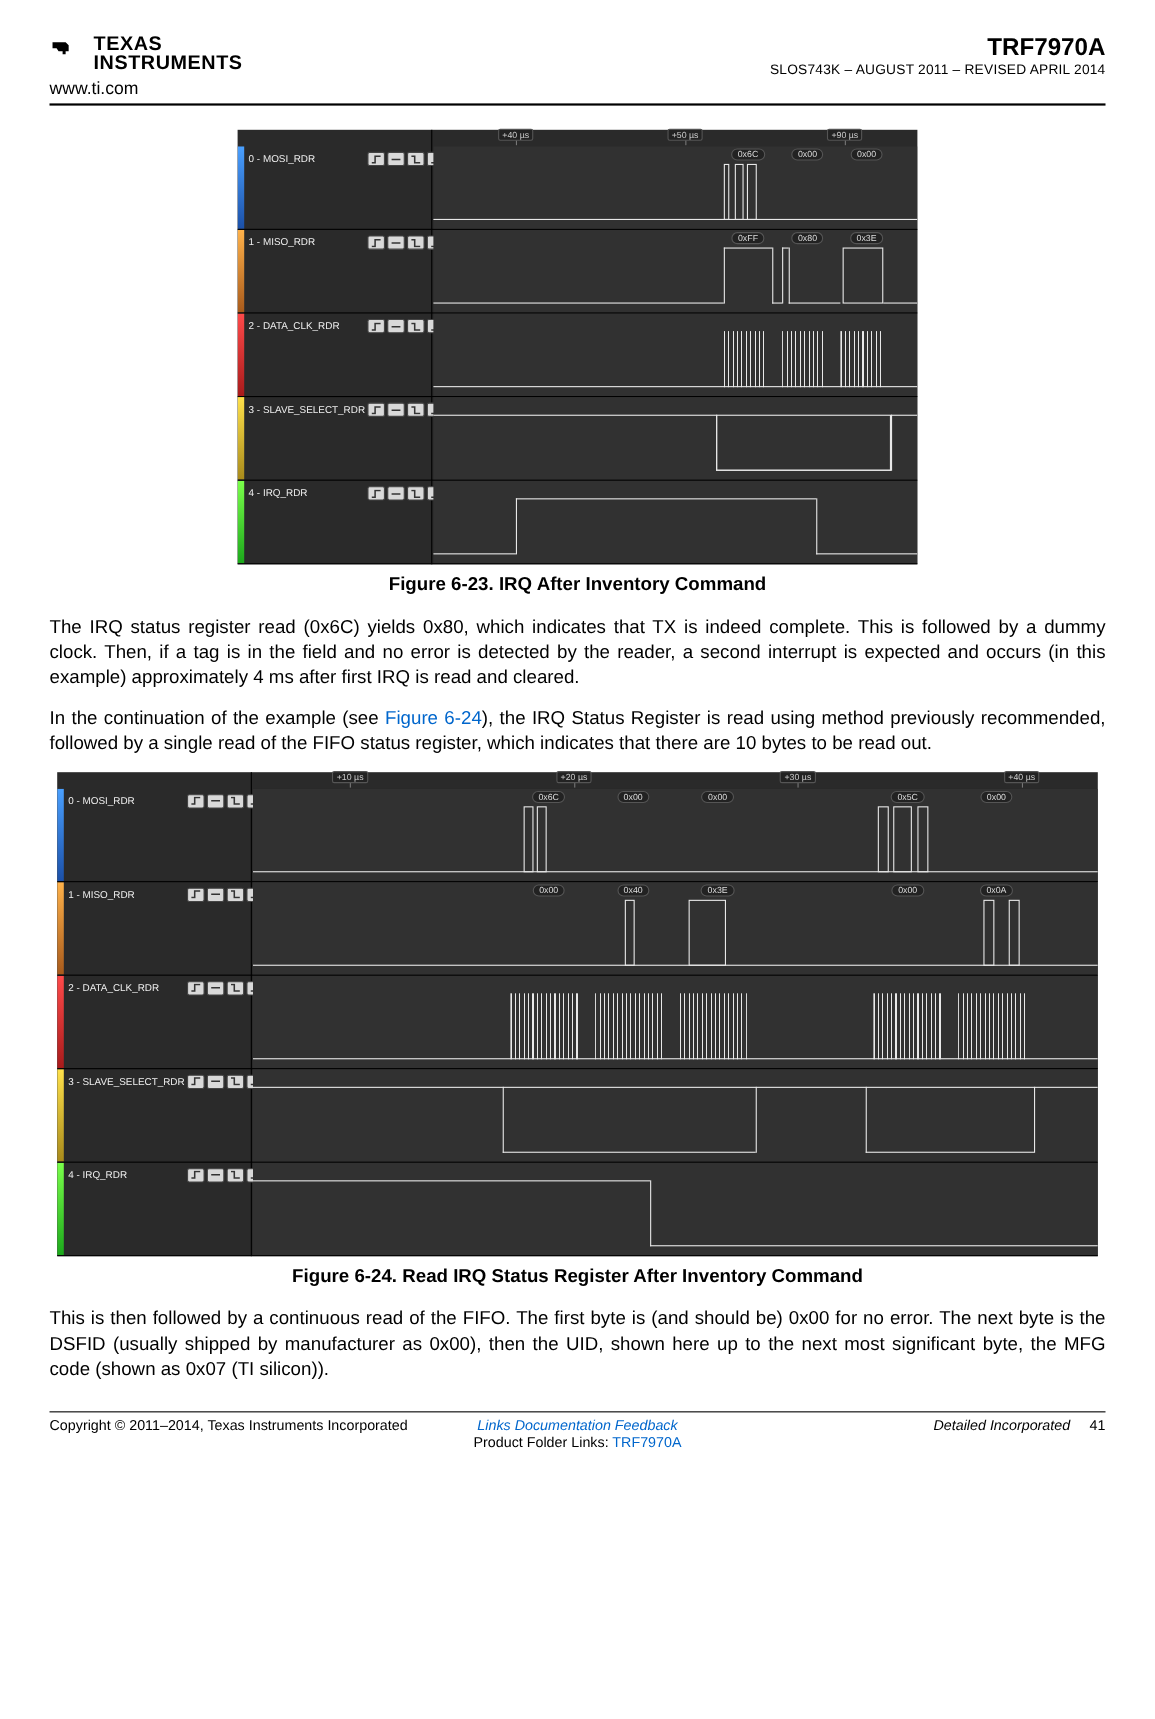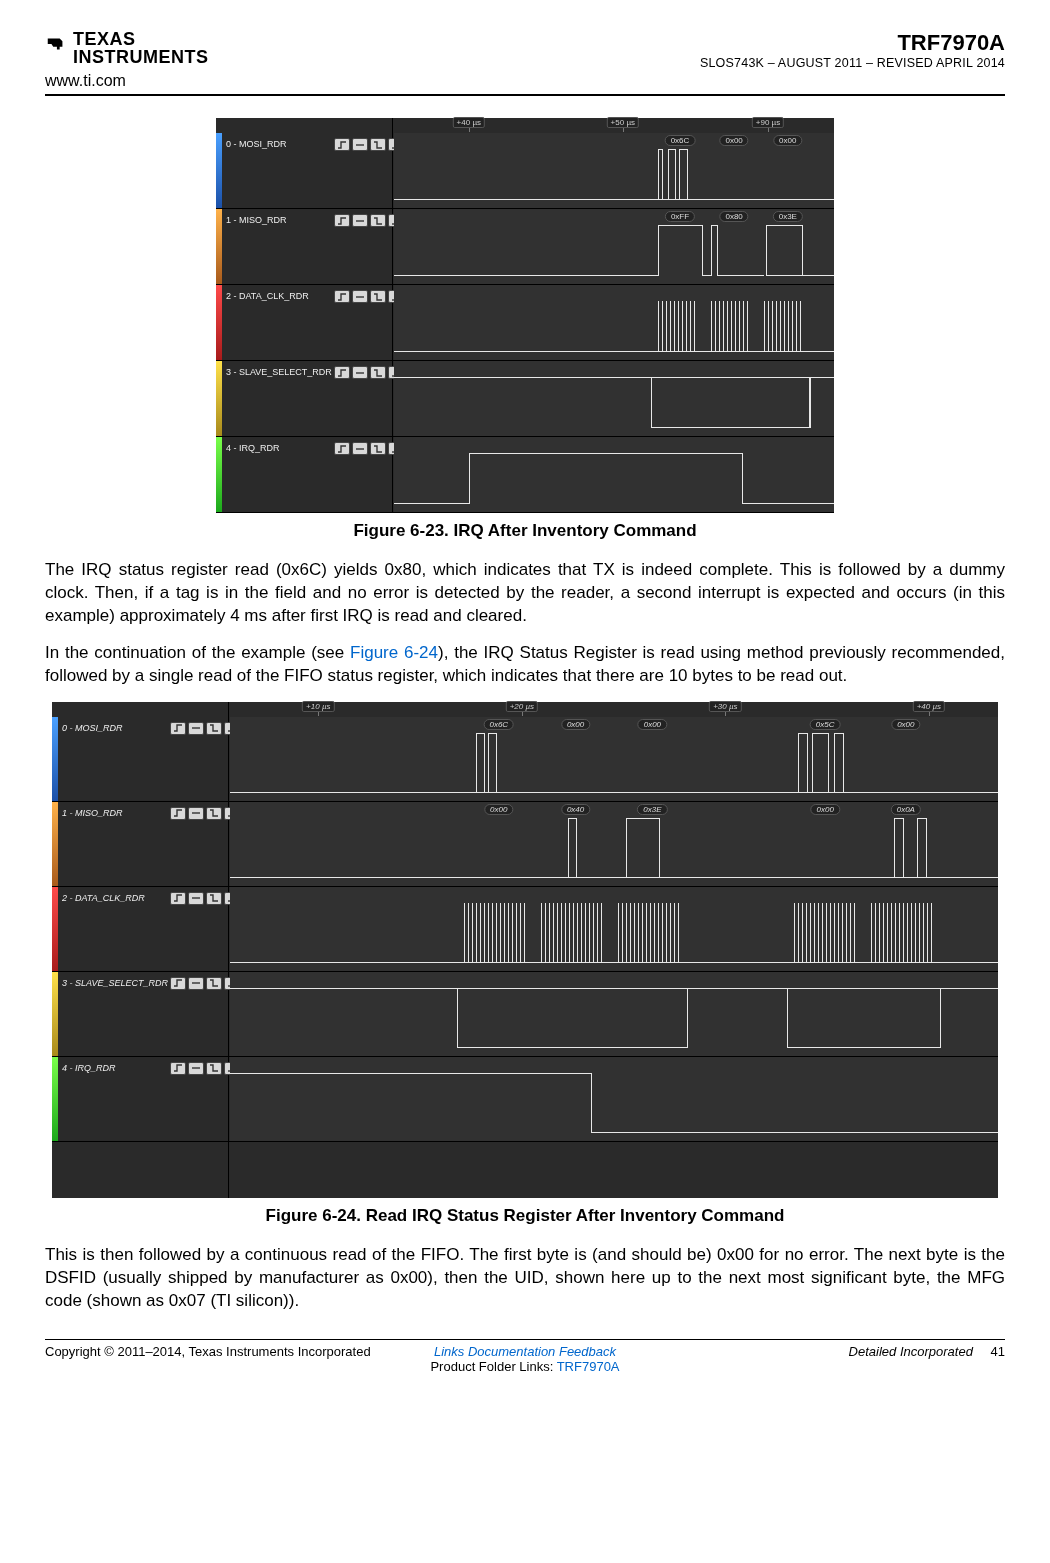--- a/index.html
+++ b/index.html
@@ -15,21 +15,21 @@
     box-sizing: border-box;
   }
   .header-row {
     display: flex;
     justify-content: space-between;
     align-items: flex-start;
     border-bottom: 2px solid #000;
     padding-bottom: 4px;
     margin-bottom: 22px;
   }
-  .logo-block { display: flex; align-items: flex-start; gap: 6px; }
+  .logo-block { display: flex; align-items: flex-start; gap: 18px; }
   .ti-chip {
     width: 22px; height: 22px; position: relative; margin-top: 2px;
   }
   .ti-chip svg { width: 22px; height: 22px; }
   .ti-text { line-height: 1; }
   .ti-text .t1 { font-weight: 700; font-size: 18px; letter-spacing: 0.5px; }
   .ti-text .t2 { font-weight: 700; font-size: 18px; letter-spacing: 0.5px; }
   .hdr-right { text-align: right; }
   .hdr-right .part { font-weight: 700; font-size: 22px; }
   .hdr-right .rev  { font-size: 12.5px; letter-spacing: 0.2px; }
@@ -374,21 +374,21 @@
       </div>
     <div class="fig-caption">Figure 6-23. IRQ After Inventory Command</div>
   </div>
 
   <p class="body-text">The IRQ status register read (0x6C) yields 0x80, which indicates that TX is indeed complete. This is followed by a dummy clock. Then, if a tag is in the field and no error is detected by the reader, a second interrupt is expected and occurs (in this example) approximately 4 ms after first IRQ is read and cleared.</p>
   <p class="body-text">
     <span>In the continuation of the example (see </span><span class="figref">Figure 6-24</span><span>), the IRQ Status Register is read using method previously recommended, followed by a single read of the FIFO status register, which indicates that there are 10 bytes to be read out.</span>
   </p>
 
   <div class="fig-wrap">
-    <div id="fig624" class="la" style="width: 946px; height: 496px; font-style: italic;">
+    <div id="fig624" class="la" style="width: 946px; height: 440px;">
         <div class="timebar">
           <div class="tick" style="left: 28.1522%;"></div>
           <div class="tlabel" style="left: 28.1522%;">+10 µs</div>
           <div class="tick" style="left: 49.666%;"></div>
           <div class="tlabel" style="left: 49.666%;">+20 µs</div>
           <div class="tick" style="left: 71.1797%;"></div>
           <div class="tlabel" style="left: 71.1797%;">+30 µs</div>
           <div class="tick" style="left: 92.6934%;"></div>
           <div class="tlabel" style="left: 92.6934%;">+40 µs</div>
         </div>

